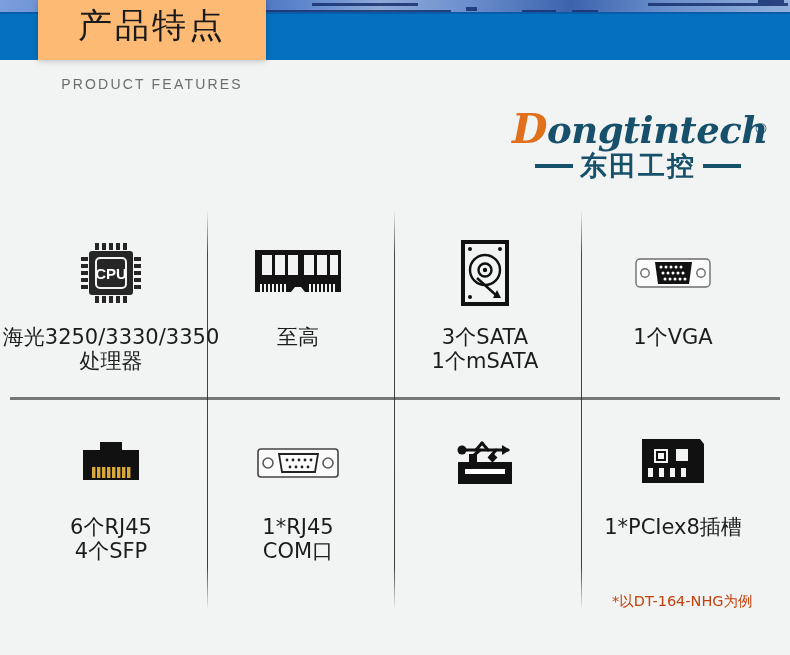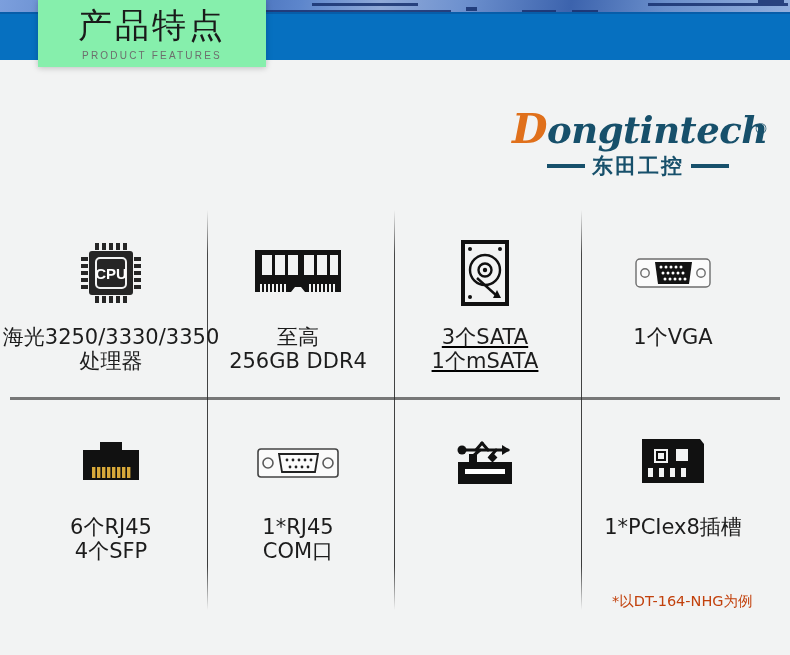--- a/index.html
+++ b/index.html
@@ -28,32 +28,32 @@
   .banner-photo .pz.g{left:758px;top:0px;width:26px;height:3px;}
   .banner-blue{
     position:absolute;left:0;top:12px;width:790px;height:48px;
     background:#0670c0;
   }
   .banner-blue:after{
     content:"";position:absolute;left:0;top:0;width:790px;height:2px;
     background:#0a4f96;opacity:.55;
   }
   .title-card{
-    position:absolute;left:38px;top:0;width:228px;height:67px;
-    background:#86efac;
+    position:absolute;left:38px;top:0;width:228px;height:60px;
+    background:#fdba74;
     box-shadow:0 1px 6px rgba(0,0,0,.22);
     display:flex;flex-direction:column;align-items:center;justify-content:flex-start;
-    padding-top:3px;box-sizing:border-box;
+    padding-top:3px;box-sizing:border-box;gap:28px;
   }
   .title-cn{
     font-size:34px;color:#1a1a1a;letter-spacing:3px;line-height:44px;
     font-family:"DejaVu Sans","Liberation Sans",sans-serif;font-weight:500;
   }
   .title-en{
-    font-size:10px;color:#6d6d6d;letter-spacing:2.2px;line-height:18px;
+    font-size:14px;color:#6d6d6d;letter-spacing:2.2px;line-height:18px;
     font-family:"Liberation Sans",sans-serif;
   }
 
   
   .logo{
     position:absolute;right:28px;top:105px;width:250px;height:82px;margin-left:14px;
   }
   .logo-word{
     position:absolute;left:0;top:0;width:250px;height:48px;
     font-family:"DejaVu Serif","Liberation Serif",serif;
@@ -67,21 +67,21 @@
     font-family:"Liberation Sans",sans-serif;font-style:normal;
     font-size:15px;font-weight:normal;color:#17506b;
   }
   .logo-sub{
     position:absolute;left:2px;top:45px;width:248px;height:32px;
     display:flex;align-items:center;justify-content:center;
   }
   .logo-sub .dash{width:38px;height:4px;background:#17506b;}
   .logo-sub .cn{
     font-family:"DejaVu Sans","Liberation Sans",sans-serif;
-    font-weight:bold;font-size:21px;color:#17506b;letter-spacing:2px;
+    font-weight:bold;font-size:27px;color:#17506b;letter-spacing:2px;
     padding:0 7px;line-height:30px;
   }
 
   
   .grid{position:absolute;left:0;top:205px;width:790px;height:410px;}
   .hline{
     position:absolute;left:10px;top:192px;width:770px;height:3px;
     background:#777;
   }
   .vline{
@@ -96,21 +96,21 @@
   .cell .icon-box{height:92px;display:flex;align-items:center;justify-content:center;}
   .cell .caption{
     text-align:center;font-size:21px;color:#1c1c1c;line-height:24px;
     font-family:"DejaVu Sans","Liberation Sans",sans-serif;
     margin-top:6px;white-space:nowrap;
   }
   .r1{top:22px;}
   .r2{top:212px;}
   .c1{left:18px;}
   .c2{left:205px;}
-  .c3{left:392px;text-decoration:underline;}
+  .c3{left:392px;}
   .c4{left:580px;}
 
   .note{
     position:absolute;left:612px;top:592px;
     font-size:14.5px;color:#c2410c;
     font-family:"DejaVu Sans","Liberation Sans",sans-serif;
     white-space:nowrap;
   }
 
   svg{display:block;}
@@ -215,21 +215,20 @@
           <rect x="64" y="38" width="2" height="8"></rect>
             <rect x="68" y="38" width="2" height="8"></rect>
           <rect x="72" y="38" width="2" height="8"></rect>
             <rect x="76" y="38" width="2" height="8"></rect>
           <rect x="80" y="38" width="2" height="8"></rect>
         </g>
       </svg>
     </div>
     <div class="caption">
       <div>至高</div>
-      <div>256GB DDR4</div>
     </div>
   </div>
 
   <div class="cell r1 c3">
     <div class="icon-box">
       <svg width="48" height="66" viewBox="0 0 48 66">
         <rect x="2" y="2" width="44" height="62" fill="none" stroke="#101010" stroke-width="4"></rect>
         <circle cx="24" cy="30" r="15" fill="none" stroke="#101010" stroke-width="2.4"></circle>
         <circle cx="24" cy="30" r="6.5" fill="none" stroke="#101010" stroke-width="2.4"></circle>
         <circle cx="24" cy="30" r="2.2" fill="#101010"></circle>

